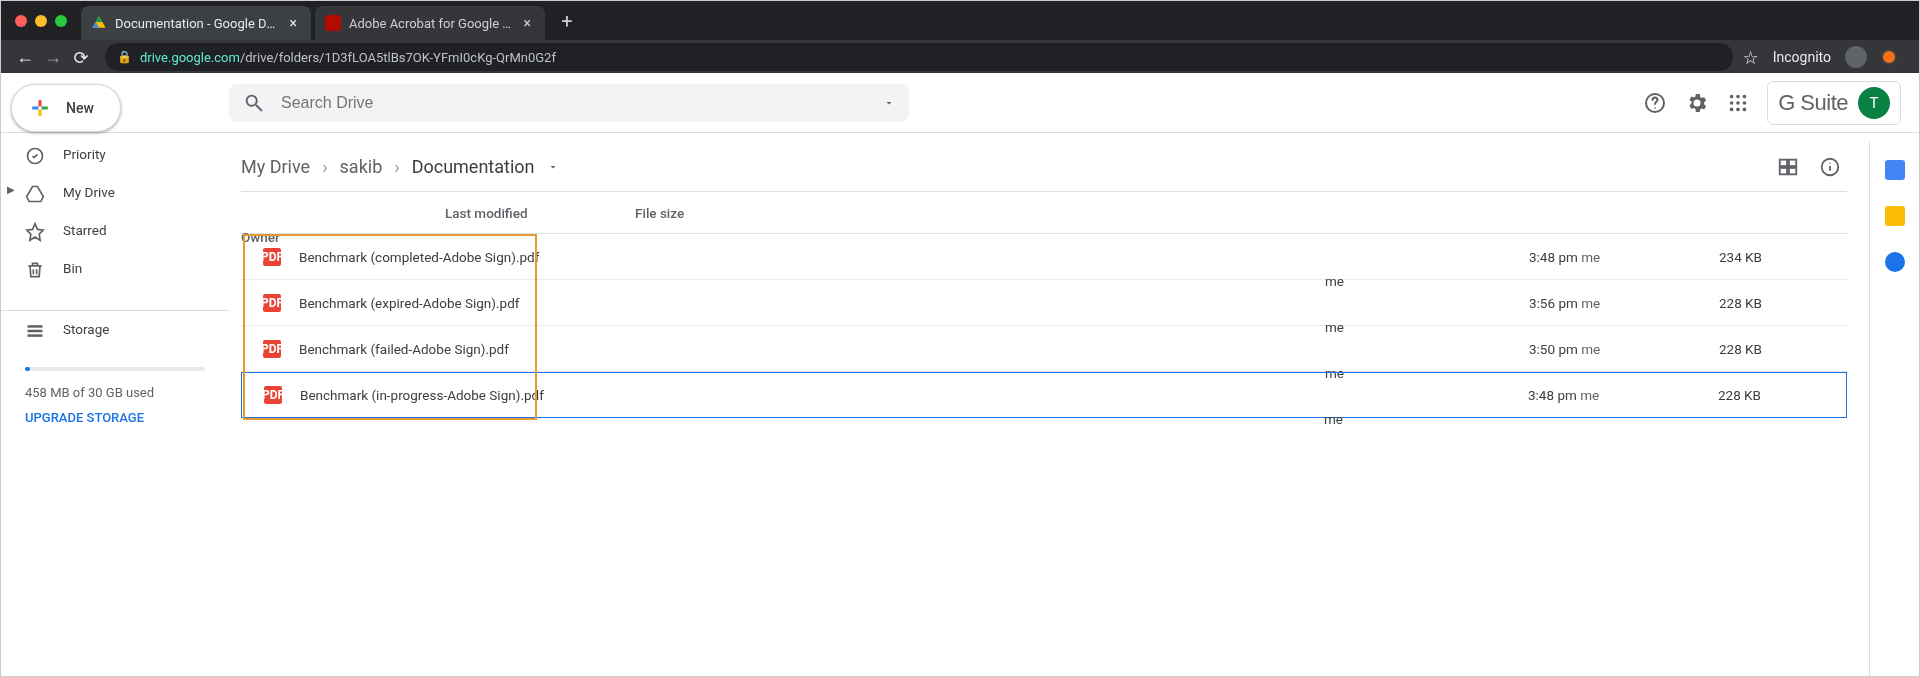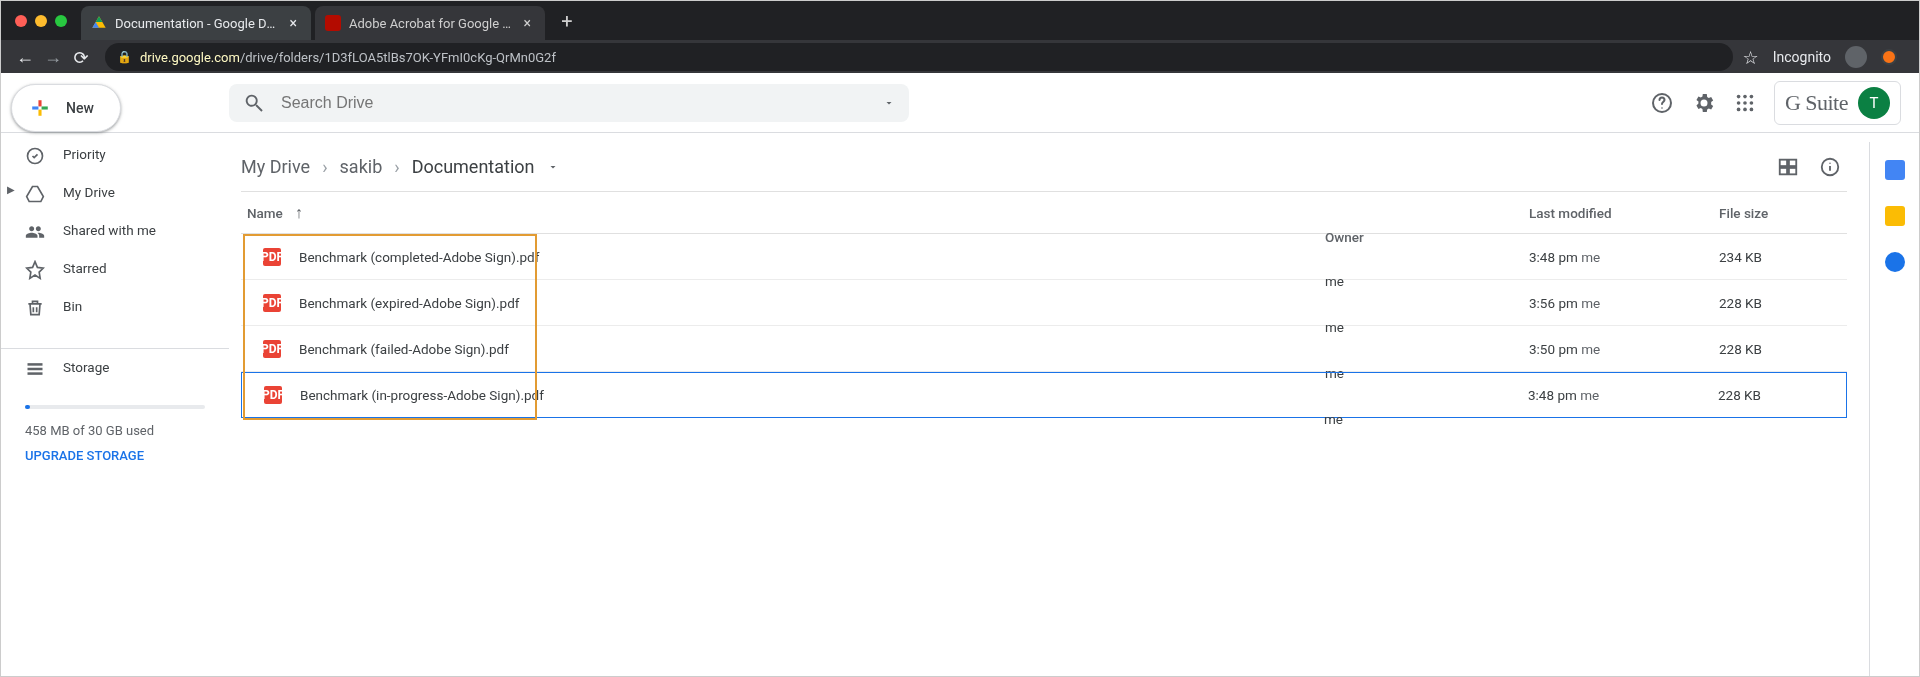--- a/index.html
+++ b/index.html
@@ -12,36 +12,36 @@
   .tab { display:flex; align-items:center; background:#35363a; height:34px; margin-top:5px; border-radius:8px 8px 0 0; padding:0 10px; font-size:13px; color:#cfcfcf; max-width:230px; gap:8px;}
   .tab.active { background:#3c4043; color:#e8eaed;}
   .tab-title{white-space:nowrap; overflow:hidden; text-overflow:ellipsis; flex:1;}
   .tab-x{font-size:14px; padding:0 4px; cursor:pointer;}
   .tab-plus{width:28px; height:28px; border-radius:50%; display:flex;align-items:center;justify-content:center;color:#cfcfcf; margin-left:8px; font-size:20px;}
   .addr-bar{ background:#35363a; height:34px; display:flex; align-items:center; padding:0 10px; color:#b0b0b0; }
   .addr-bar .nav-ico{ width:28px; text-align:center; font-size:18px; cursor:pointer; color:#9aa0a6;}
   .addr-bar .nav-ico.active{ color:#e8eaed;}
   .omni{ flex:1; background:#202124; border-radius:30px; height:28px; display:flex; align-items:center; padding:0 12px; font-size:13px; color:#bdc1c6; margin:0 10px;}
   .omni .lock{margin-right:8px; font-size:12px;}
-  .omni .host{color:#fef9c3;}
+  .omni .host{color:#5eead4;}
   .addr-right{display:flex; align-items:center; gap:14px; padding-right:12px; color:#e8eaed; font-size:14px;}
   .incog-badge{width:22px;height:22px;border-radius:50%;background:#5f6368;display:inline-block;}
   .orange-dot{width:16px;height:16px;border-radius:50%;background:#f97316;display:inline-block;border:2px solid #3c4043;}
   
   .drive-wrap{position:absolute; left:1px; top:73px; right:1px; bottom:1px; display:flex; border-top:1px solid #dadce0;}
   .drive-wrap::before{content:""; position:absolute; left:0; right:0; top:0; }
   .drive-top{ position:absolute; top:-1px; left:0; right:0; height:60px; display:flex; align-items:center; padding-left:16px; background:#fff; border-bottom:1px solid #dadce0;}
   .drive-logo{display:flex;align-items:center;gap:10px; width:212px;}
   .drive-name{font-size:20px;color:#0369a1;}
   .searchbox{flex:1; max-width:680px; background:#f1f3f4; border-radius:8px; height:38px; display:flex; align-items:center; padding:0 14px; color:#5f6368; gap:16px;}
   .searchbox input{border:none;background:transparent;flex:1;font-size:16px;outline:none;color:#3c4043;}
   .hdr-right{display:flex;align-items:center;gap:18px; margin-left:auto; margin-right:18px;}
   .hdr-right .ico, .gsuite{color:#5f6368;}
   .gsuite-wrap{border:1px solid #dadce0;border-radius:6px;height:44px;display:flex;align-items:center;padding:0 10px;gap:10px;}
-  .gsuite{font-size:22px; font-family:Liberation Serif, serif; font-weight:400; color:#5f6368; letter-spacing:-0.5px;}
+  .gsuite{font-size:22px; font-family:Liberation Sans, sans-serif; font-weight:400; color:#5f6368; letter-spacing:-0.5px;}
   .avatar{width:32px;height:32px;border-radius:50%;background:#0b8043;color:#fff;display:flex;align-items:center;justify-content:center;font-size:15px;}
   
   .sidebar{width:228px; border-right:none; font-size:14px; color:#3c4043; position:relative;}
   .new-btn{display:flex;align-items:center;gap:12px;background:#fff;border:1px solid #dadce0;border-radius:28px;height:48px;padding:0 20px 0 14px;box-shadow:0 1px 2px rgba(60,64,67,.3),0 1px 3px 1px rgba(60,64,67,.15);margin:10px 0 14px 10px;width:110px;font-size:14px;font-weight:500;}
   .nav-item{display:flex;align-items:flex-start;gap:18px;height:38px;padding-left:24px;border-radius:0 20px 20px 0;cursor:pointer;font-size:13.5px;color:#3c4043;}
   .nav-item .caret{position:absolute;left:6px;font-size:10px;color:#5f6368;}
   .nav-item.mydrive{position:relative;}
   .sep{height:1px;background:#dadce0;margin:12px 0 10px;}
   .storage-line{padding:6px 24px;color:#5f6368;font-size:13px;}
   .prog{height:4px;background:#e8eaed;border-radius:2px;margin:8px 24px 8px;position:relative;}
@@ -195,26 +195,20 @@
       <span>Priority</span>
     </div>
     <div class="nav-item mydrive">
       <span class="caret">▶</span>
       <svg width="20" height="20" viewBox="0 0 24 24" fill="none" stroke="#5f6368" stroke-width="2">
           <path d="M9 3h6l7 12-3 6H5l-3-6z"></path>
         </svg>
       <span>My Drive</span>
     </div>
     <div class="nav-item">
-      <svg width="20" height="20" viewBox="0 0 24 24" fill="#5f6368">
-          <path d="M16 11c1.66 0 3-1.34 3-3s-1.34-3-3-3-3 1.34-3 3 1.34 3 3 3zM8 11c1.66 0 3-1.34 3-3S9.66 5 8 5 5 6.34 5 8s1.34 3 3 3zm0 2c-2.33 0-7 1.17-7 3.5V19h14v-2.5C15 14.17 10.33 13 8 13zm8 0c-.29 0-.62.02-.97.05 1.16.84 1.97 1.97 1.97 3.45V19h6v-2.5c0-2.33-4.67-3.5-7-3.5z"></path>
-        </svg>
-      <span>Shared with me</span>
-    </div>
-    <div class="nav-item">
       <svg width="20" height="20" viewBox="0 0 24 24" fill="none" stroke="#5f6368" stroke-width="2">
           <path d="M12 2l2.9 6.9L22 9.7l-5 4.9 1.2 7.4L12 18l-6.2 4 1.2-7.4-5-4.9 7.1-.8z"></path>
         </svg>
       <span>Starred</span>
     </div>
     <div class="nav-item">
       <svg width="20" height="20" viewBox="0 0 24 24" fill="none" stroke="#5f6368" stroke-width="2">
           <path d="M4 7h16M9 7V4h6v3M6 7l1 13h10l1-13M10 11v6M14 11v6"></path>
         </svg>
       <span>Bin</span>
@@ -259,24 +253,20 @@
               <svg width="22" height="22" viewBox="0 0 24 24" fill="none" stroke="#5f6368" stroke-width="2">
                 <circle cx="12" cy="12" r="9"></circle>
                 <line x1="12" y1="16" x2="12" y2="11"></line>
                 <circle cx="12" cy="8" r="0.8" fill="#5f6368" stroke="none"></circle>
               </svg>
             </span>
         </div>
       </div>
 
       <div class="thead">
-        <div class="col-name">
-          <span>Name</span>
-          <span class="arrow-up">↑</span>
-        </div>
         <div class="col-owner">Owner</div>
         <div class="col-mod">Last modified</div>
         <div class="col-size">File size</div>
       </div>
 
       <div class="rows">
         <div class="highlight-box"></div>
 
       <div class="row">
             <div class="col-name">

